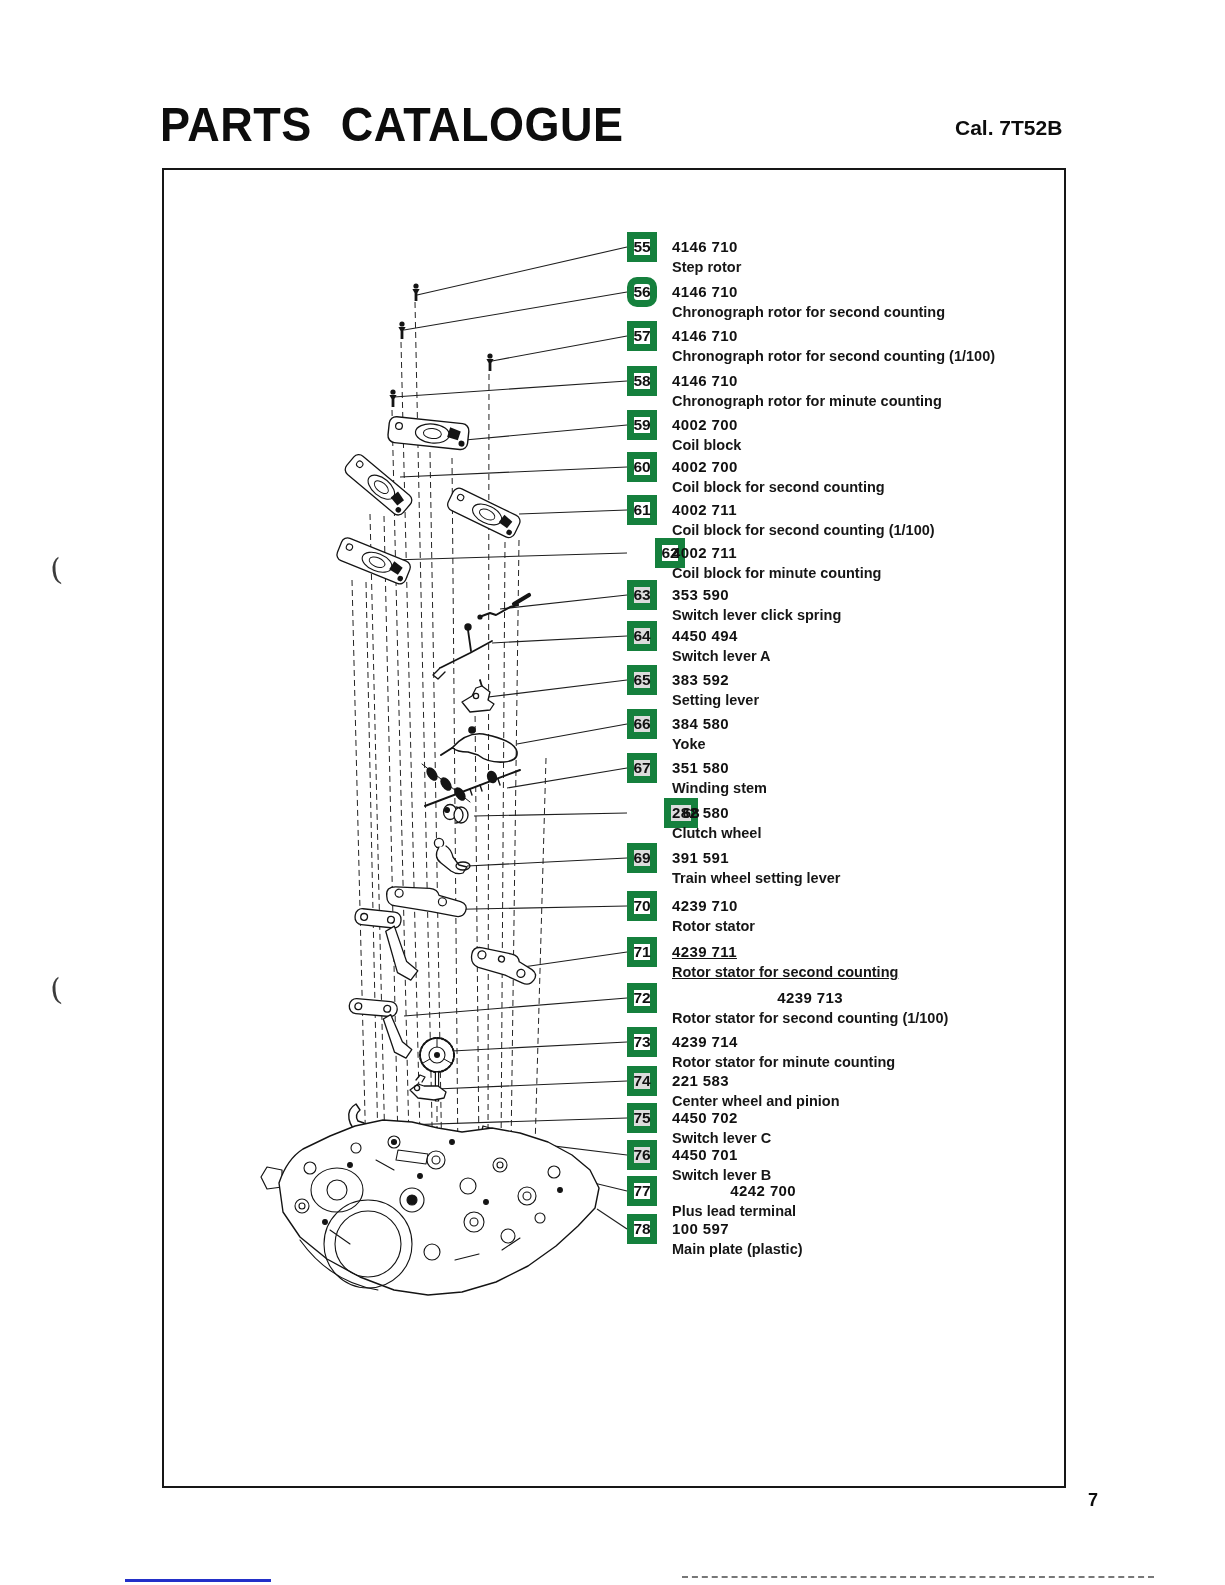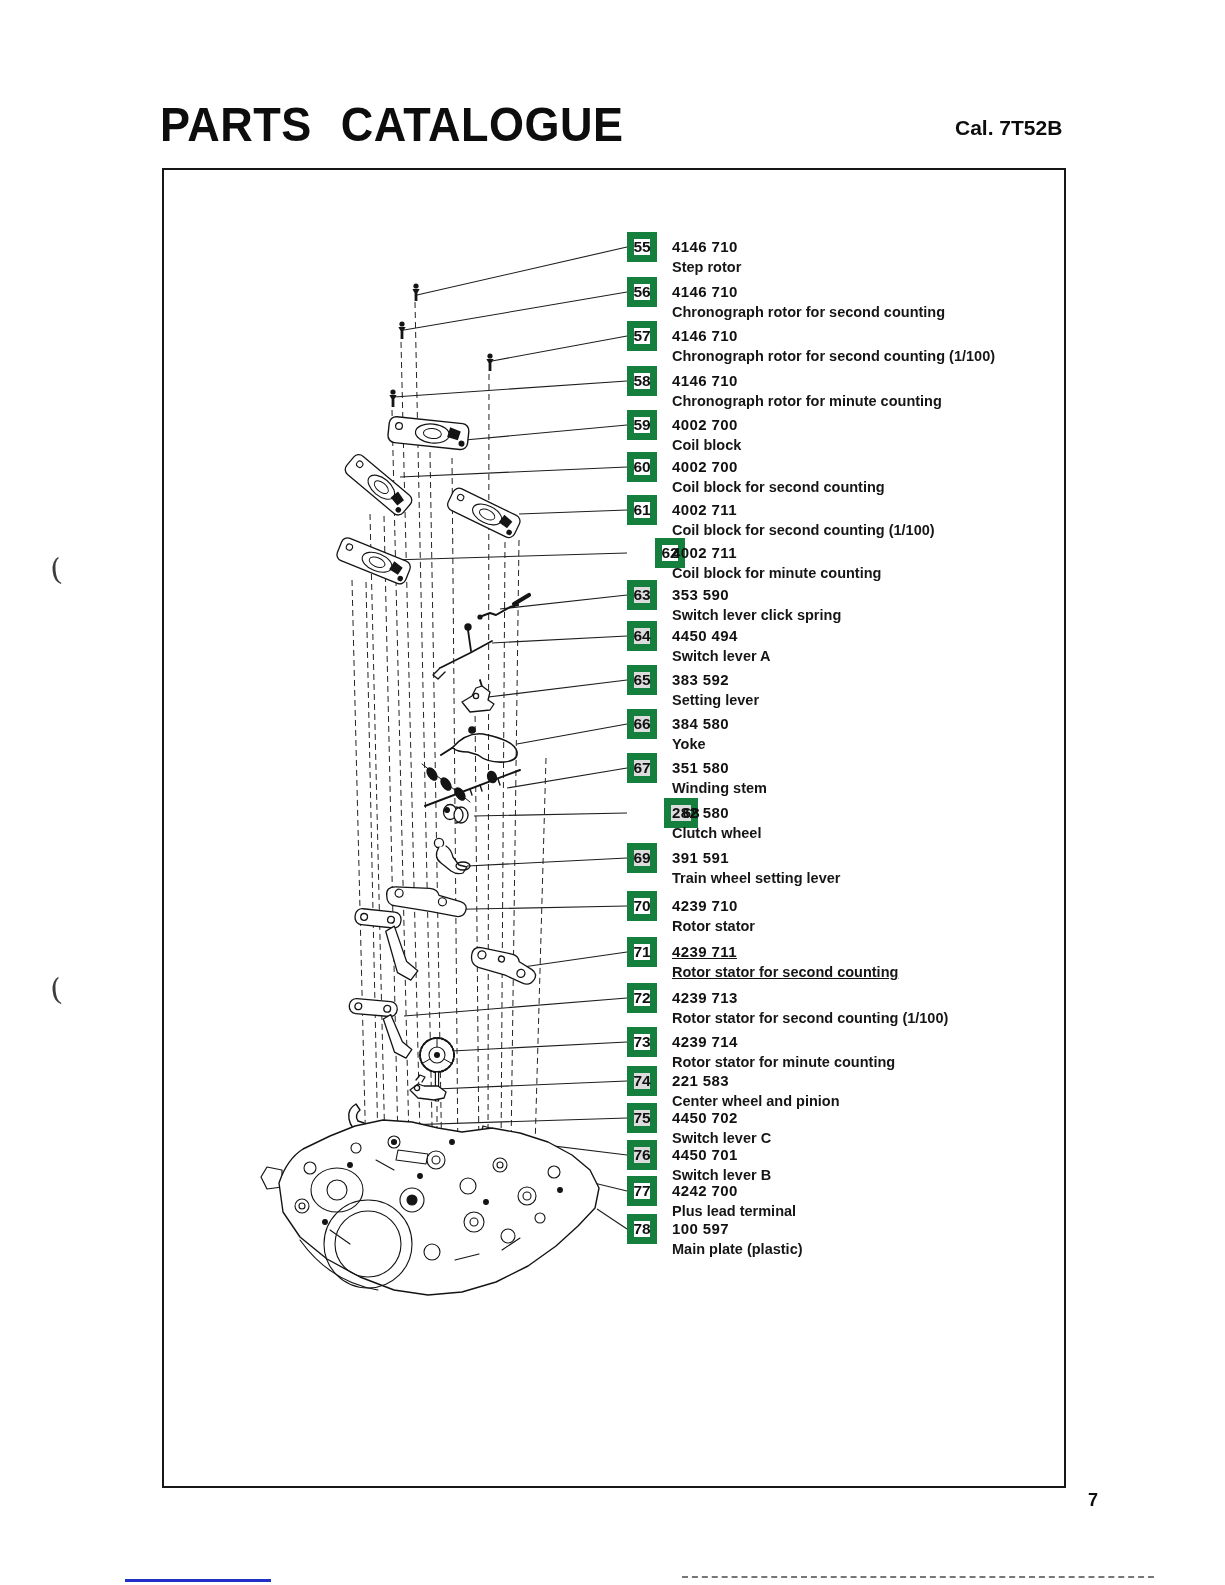--- a/index.html
+++ b/index.html
@@ -301,21 +301,21 @@
       </g>
     </g>
   </svg>
 
   <div id="labels">
       <div class="ref-box" style="left: 627px; top: 232px;">55</div>
       <div class="part-text" style="left: 672px; top: 236px;">
         <span class="part-no">4146 710</span>
         <span class="part-name">Step rotor</span>
       </div>
-      <div class="ref-box" style="left: 627px; top: 277px;">56</div>
+      <div class="ref-box" style="left: 627px; top: 277px; border-radius: 10px;">56</div>
       <div class="part-text" style="left: 672px; top: 281px;">
         <span class="part-no">4146 710</span>
         <span class="part-name">Chronograph rotor for second counting</span>
       </div>
       <div class="ref-box" style="left: 627px; top: 321px;">57</div>
       <div class="part-text" style="left: 672px; top: 325px;">
         <span class="part-no">4146 710</span>
         <span class="part-name">Chronograph rotor for second counting (1/100)</span>
       </div>
       <div class="ref-box" style="left: 627px; top: 366px;">58</div>
@@ -382,21 +382,21 @@
       <div class="part-text" style="left: 672px; top: 895px;">
         <span class="part-no">4239 710</span>
         <span class="part-name">Rotor stator</span>
       </div>
       <div class="ref-box" style="left: 627px; top: 937px;">71</div>
       <div class="part-text" style="left: 672px; top: 941px; text-decoration: underline;">
         <span class="part-no">4239 711</span>
         <span class="part-name">Rotor stator for second counting</span>
       </div>
       <div class="ref-box" style="left: 627px; top: 983px;">72</div>
-      <div class="part-text" style="left: 672px; top: 987px;">
+      <div class="part-text" style="left: 672px; top: 987px; text-align: center;">
         <span class="part-no">4239 713</span>
         <span class="part-name">Rotor stator for second counting (1/100)</span>
       </div>
       <div class="ref-box" style="left: 627px; top: 1027px;">73</div>
       <div class="part-text" style="left: 672px; top: 1031px;">
         <span class="part-no">4239 714</span>
         <span class="part-name">Rotor stator for minute counting</span>
       </div>
       <div class="ref-box shaded" style="left: 627px; top: 1066px;">74</div>
       <div class="part-text" style="left: 672px; top: 1070px;">
@@ -407,21 +407,21 @@
       <div class="part-text" style="left: 672px; top: 1107px;">
         <span class="part-no">4450 702</span>
         <span class="part-name">Switch lever C</span>
       </div>
       <div class="ref-box shaded" style="left: 627px; top: 1140px;">76</div>
       <div class="part-text" style="left: 672px; top: 1144px;">
         <span class="part-no">4450 701</span>
         <span class="part-name">Switch lever B</span>
       </div>
       <div class="ref-box" style="left: 627px; top: 1176px;">77</div>
-      <div class="part-text" style="left: 672px; top: 1180px;">
+      <div class="part-text" style="left: 672px; top: 1180px; text-align: right;">
         <span class="part-no">4242 700</span>
         <span class="part-name">Plus lead terminal</span>
       </div>
       <div class="ref-box" style="left: 627px; top: 1214px;">78</div>
       <div class="part-text" style="left: 672px; top: 1218px;">
         <span class="part-no">100 597</span>
         <span class="part-name">Main plate (plastic)</span>
       </div>
     </div>
 

